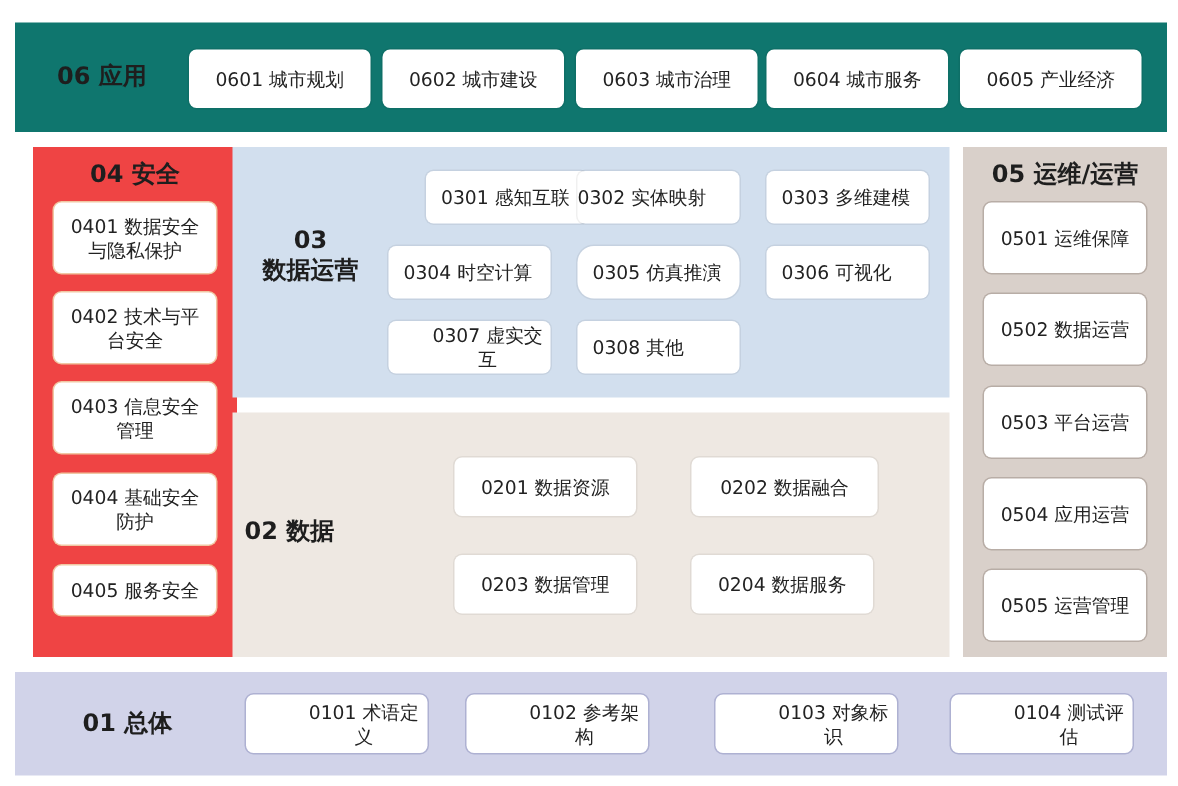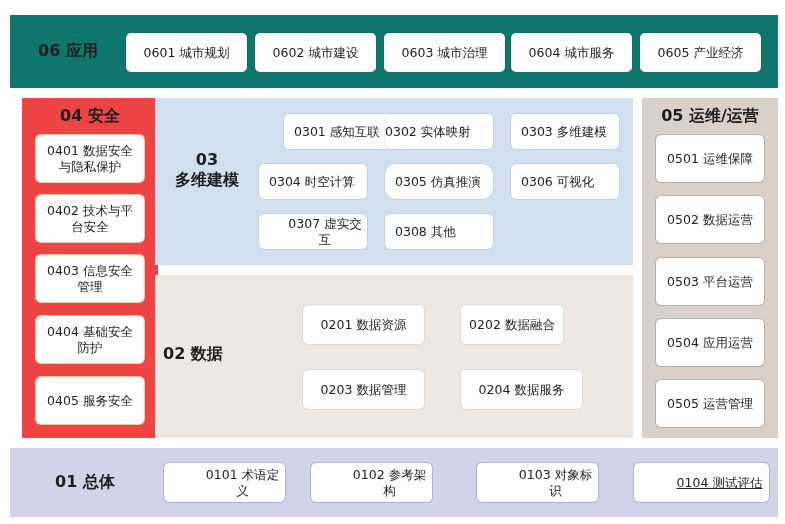--- a/index.html
+++ b/index.html
@@ -42,54 +42,54 @@
     <span>台安全</span>
   </div>
   <div class="box b04" style="left:14px;top:157px;width:108px;height:47px;flex-direction:column;">
     <span>0403 信息安全</span>
     <span>管理</span>
   </div>
   <div class="box b04" style="left:14px;top:218px;width:108px;height:47px;flex-direction:column;">
     <span>0404 基础安全</span>
     <span>防护</span>
   </div>
-  <div class="box b04" style="left:14px;top:279px;width:108px;height:47px;">0405 服务安全</div>
+  <div class="box b04" style="left:14px;top:279px;width:108px;height:33px;">0405 服务安全</div>
 </div>
 
 <div class="panel" id="p03">
   <div class="title" style="left:4px;top:50px;width:96px;height:44px;font-size:16px;flex-direction:column;line-height:20px;">
     <span>03</span>
-    <span>多维建模</span>
+    <span>数据运营</span>
   </div>
   <div class="box" style="left:104px;top:16px;width:108px;height:35px;justify-content:flex-start;padding-left:10px;margin-left:25px;">0301 感知互联</div>
   <div class="box" style="left:230px;top:16px;width:108px;height:35px;justify-content:flex-start;padding-left:0;">0302 实体映射</div>
   <div class="box" style="left:356px;top:16px;width:108px;height:35px;justify-content:flex-start;padding-left:10px;">0303 多维建模</div>
   <div class="box" style="left:104px;top:66px;width:108px;height:35px;justify-content:flex-start;padding-left:10px;">0304 时空计算</div>
   <div class="box" style="left:230px;top:66px;width:108px;height:35px;justify-content:flex-start;padding-left:10px;border-radius:11px;">0305 仿真推演</div>
   <div class="box" style="left:356px;top:66px;width:108px;height:35px;justify-content:flex-start;padding-left:10px;">0306 可视化</div>
   <div class="box" style="left:104px;top:116px;width:108px;height:35px;justify-content:flex-start;padding-left:24px;">0307 虚实交互</div>
   <div class="box" style="left:230px;top:116px;width:108px;height:35px;justify-content:flex-start;padding-left:10px;">0308 其他</div>
 </div>
 
 <div class="panel" id="p02">
   <div class="title" style="left:8px;top:62px;width:80px;height:34px;font-size:16px;justify-content:flex-start;">02  数据</div>
   <div class="box" style="left:148px;top:30px;width:121px;height:39px;">0201 数据资源</div>
-  <div class="box" style="left:306px;top:30px;width:102px;height:39px;">0202 数据融合</div>
+  <div class="box" style="left:306px;top:30px;width:124px;height:39px;">0202 数据融合</div>
   <div class="box" style="left:148px;top:95px;width:121px;height:39px;">0203 数据管理</div>
   <div class="box" style="left:306px;top:95px;width:121px;height:39px;">0204 数据服务</div>
 </div>
 
 <div class="panel" id="p05">
   <div class="title" style="left:0;top:6px;width:136px;height:24px;font-size:16px;">05  运维/运营</div>
   <div class="box b05" style="left:14px;top:37px;width:108px;height:47px;">0501 运维保障</div>
   <div class="box b05" style="left:14px;top:98px;width:108px;height:47px;">0502 数据运营</div>
   <div class="box b05" style="left:14px;top:160px;width:108px;height:47px;">0503 平台运营</div>
   <div class="box b05" style="left:14px;top:221px;width:108px;height:47px;">0504 应用运营</div>
   <div class="box b05" style="left:14px;top:282px;width:108px;height:47px;">0505 运营管理</div>
 </div>
 
 <div class="panel" id="p01">
   <div class="title" style="left:30px;top:0;width:90px;height:69px;font-size:16px;">01  总体</div>
   <div class="box b01" style="left:154px;top:15px;width:121px;height:39px;">0101 术语定义</div>
   <div class="box b01" style="left:301px;top:15px;width:121px;height:39px;">0102 参考架构</div>
   <div class="box b01" style="left:467px;top:15px;width:121px;height:39px;">0103 对象标识</div>
-  <div class="box b01" style="left:624px;top:15px;width:135px;height:39px;text-decoration:underline;">0104 测试评估</div>
+  <div class="box b01" style="left:624px;top:15px;width:121px;height:39px;">0104 测试评估</div>
 </div>
 
 </body></html>

